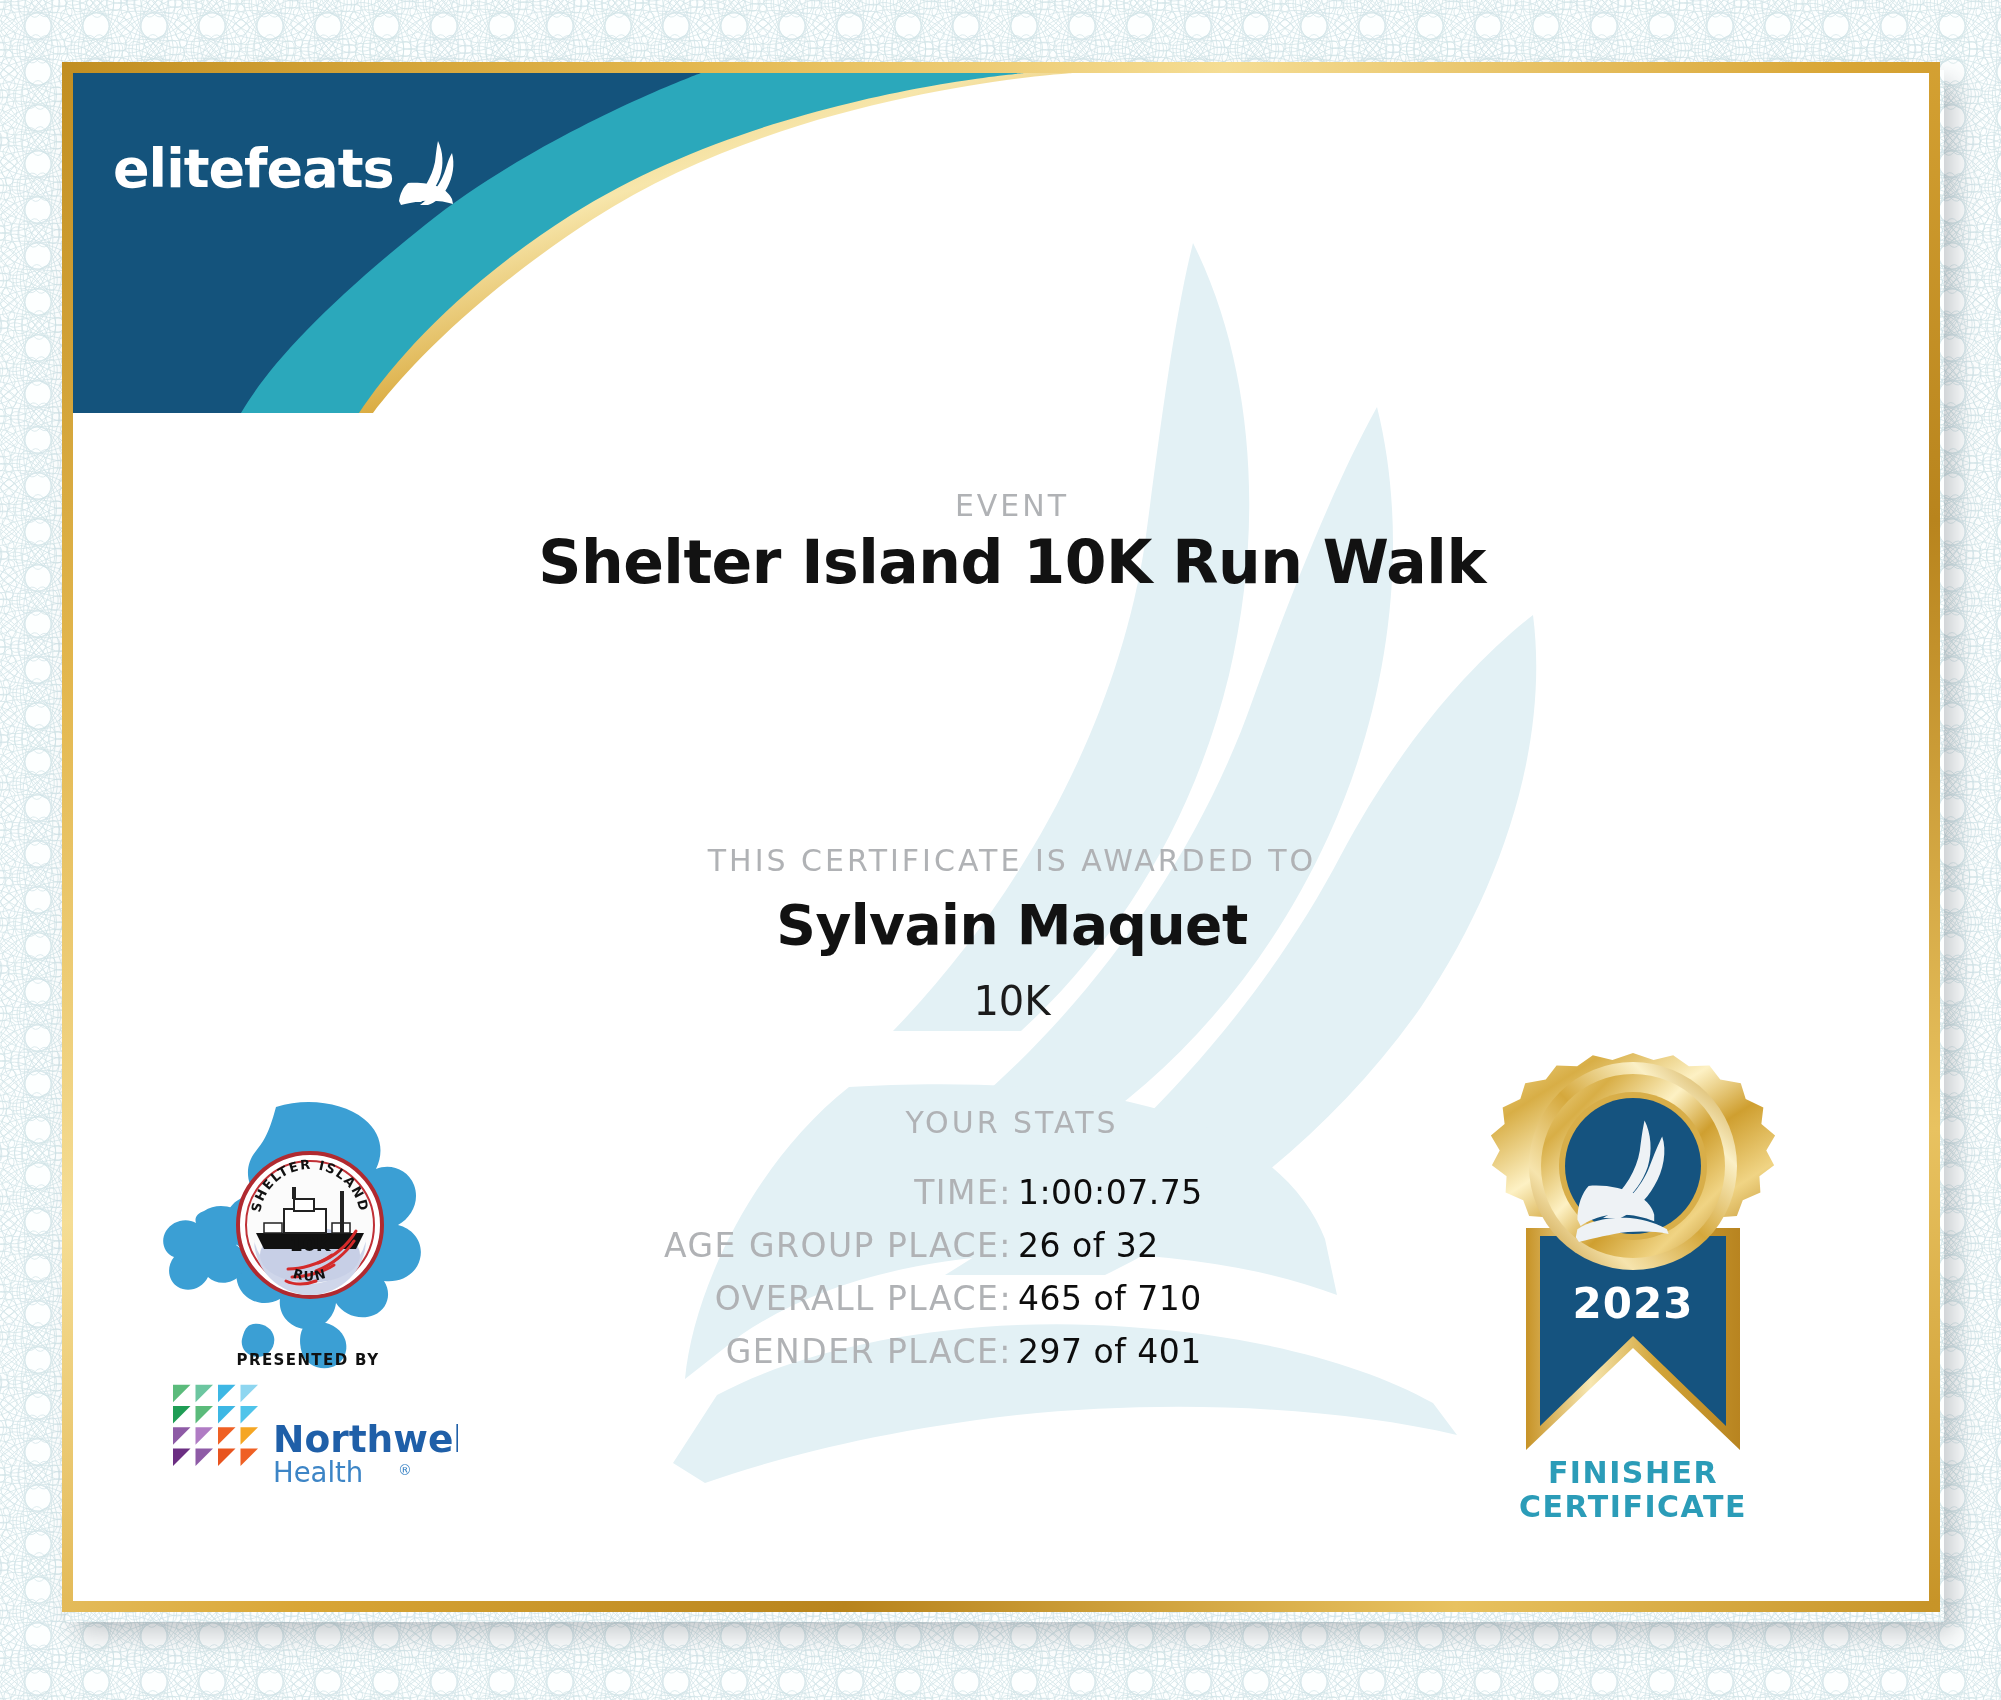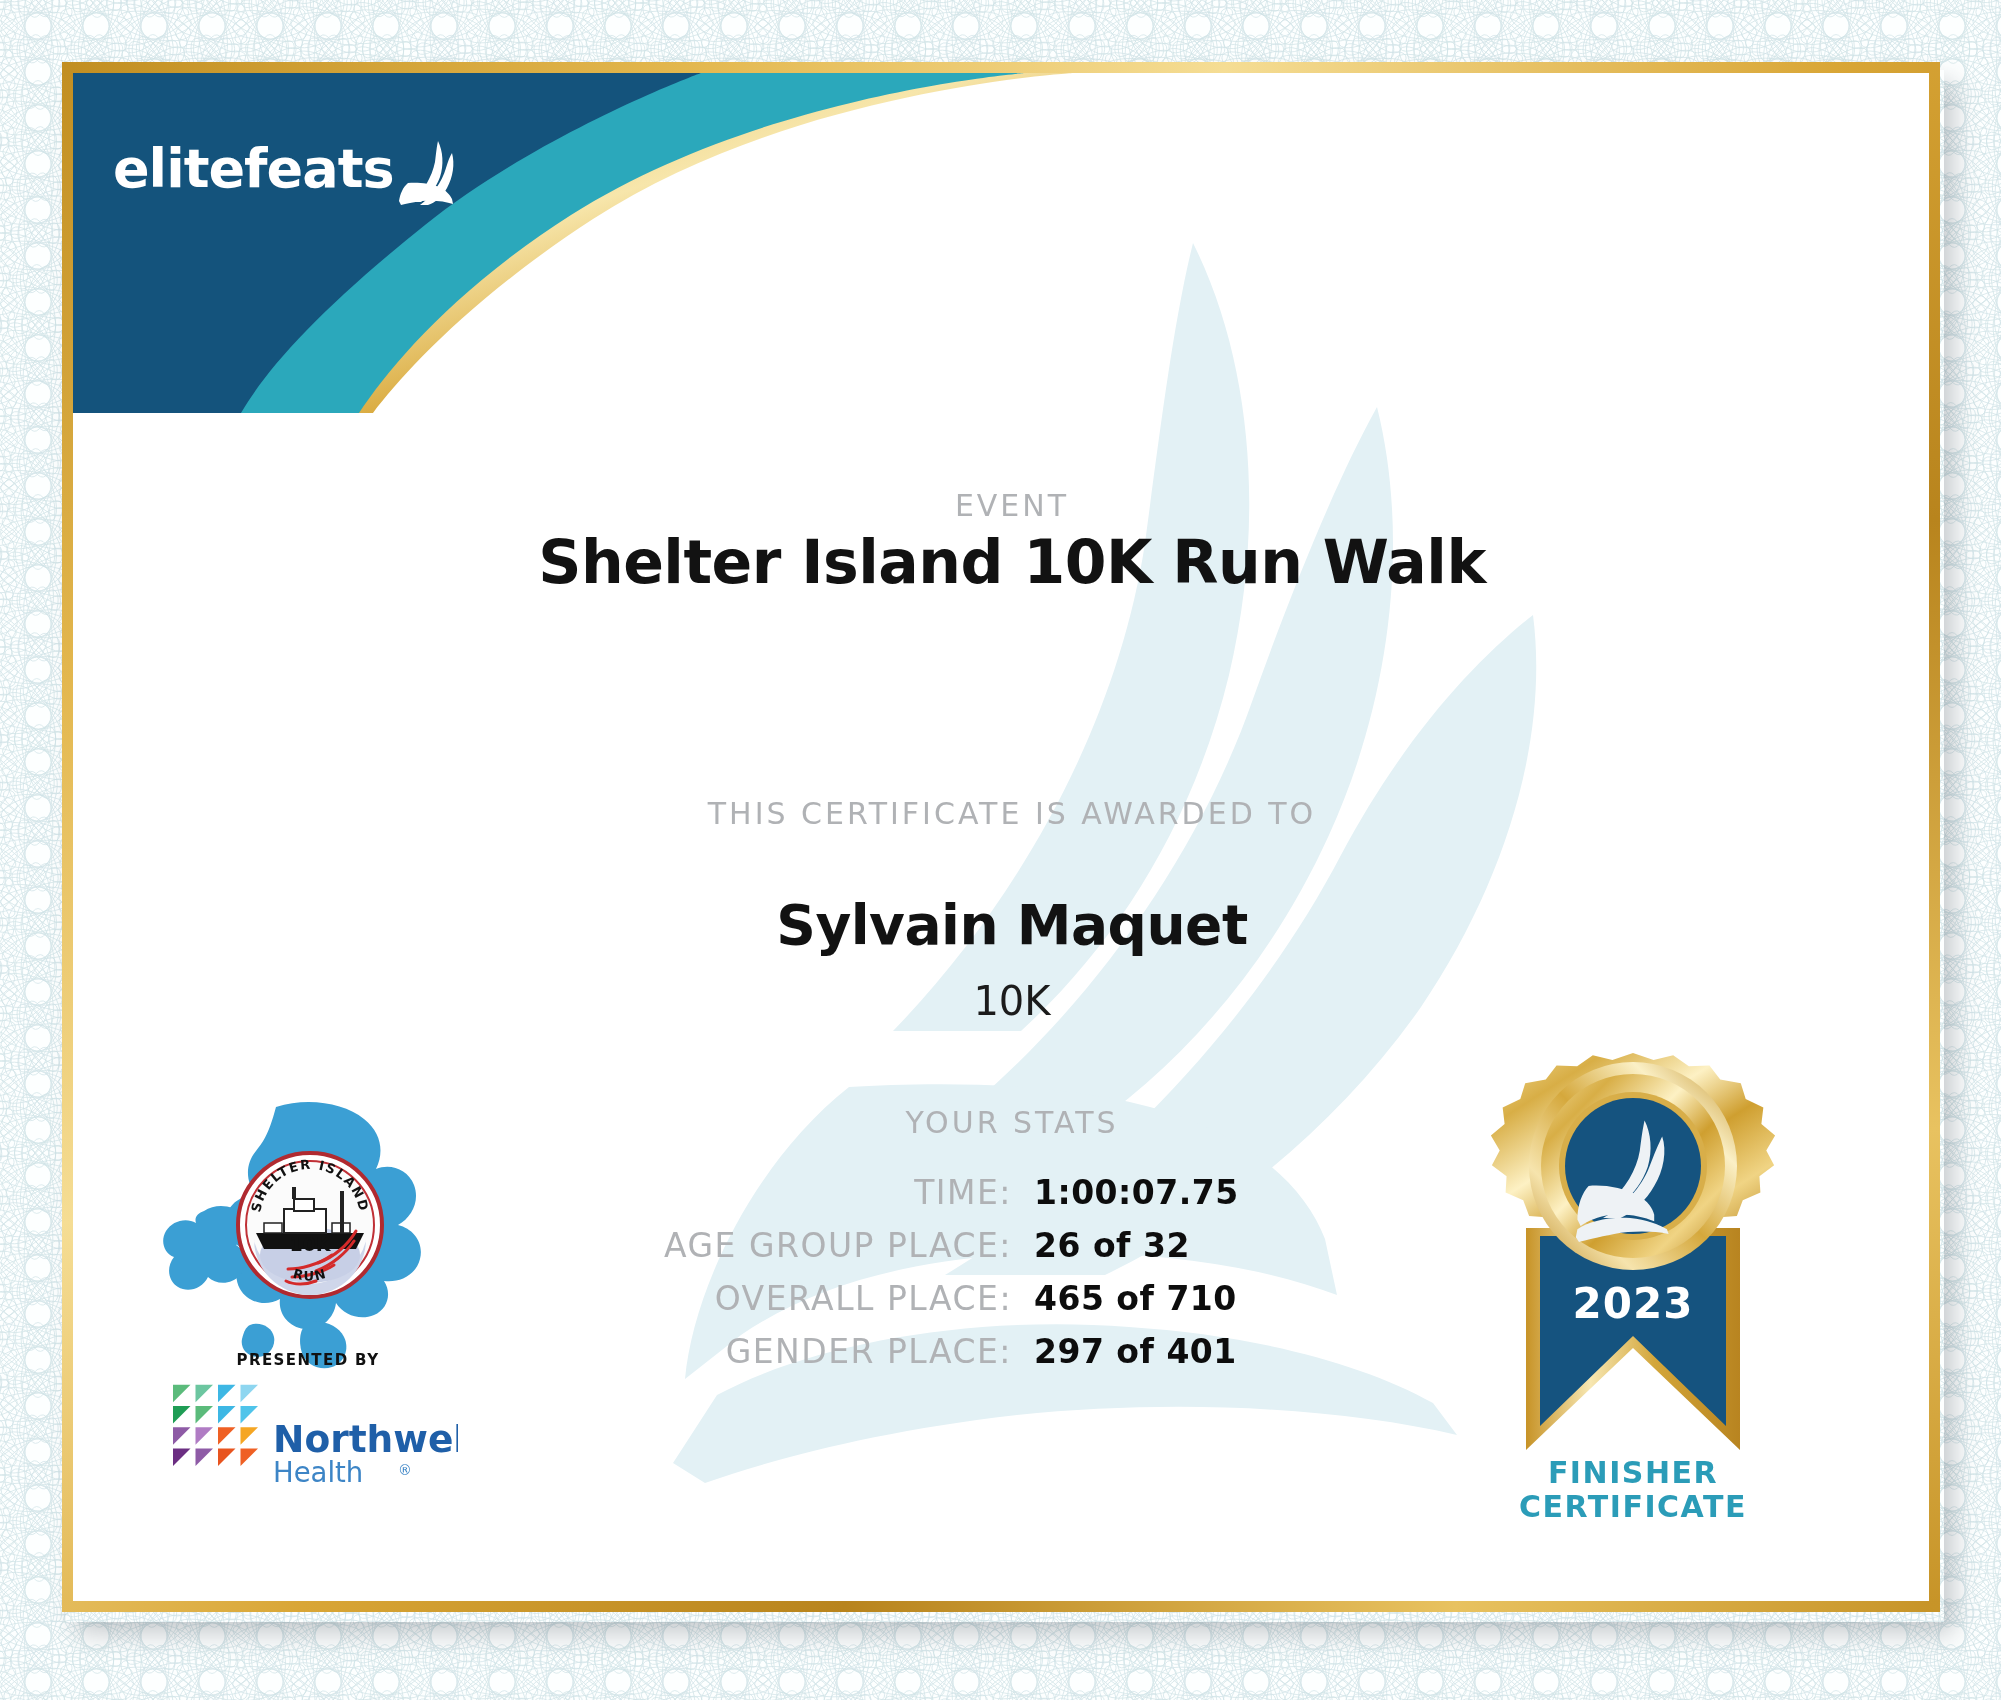--- a/index.html
+++ b/index.html
@@ -70,21 +70,21 @@
     font-size:30px;letter-spacing:3px;font-weight:400;
     text-align:center;
   }
   #event-label{left:0;top:399px;width:1878px;margin-top:16px;}
   #event-name{
     left:0;top:454px;width:1878px;text-align:center;
     color:#121212;
     font-family:"DejaVu Sans", sans-serif;
     font-size:60px;font-weight:700;letter-spacing:-0.5px;
   }
-  #awarded-label{left:0;top:723px;width:1878px;}
+  #awarded-label{left:0;top:770px;width:1878px;}
   #recipient{
     left:0;top:820px;width:1878px;text-align:center;
     color:#121212;
     font-family:"DejaVu Sans", sans-serif;
     font-size:55px;font-weight:700;letter-spacing:-0.5px;
   }
   #distance{
     left:0;top:905px;width:1878px;text-align:center;
     color:#1b1b1b;
     font-family:"DejaVu Sans", sans-serif;
@@ -102,21 +102,21 @@
   }
   .stat-key{
     color:#b0b2b5;
     font-family:"DejaVu Sans", sans-serif;
     font-size:33px;letter-spacing:1.5px;
     text-align:right;width:auto;
   }
   .stat-val{
     color:#0d0d0d;
     font-family:"DejaVu Sans", sans-serif;
-    font-size:33px;font-weight:700;margin-left:22px;letter-spacing:0.5px;
+    font-size:33px;font-weight:400;margin-left:6px;letter-spacing:0.5px;
   }
   .stat-left{width:620px;text-align:right;}
   .stat-right{width:620px;text-align:left;}
   
   #eventlogo{
     position:absolute;left:85px;top:1020px;width:300px;height:290px;z-index:5;
   }
   #presented{
     position:absolute;left:85px;top:1278px;width:300px;text-align:center;z-index:6;
     color:#111;font-family:"DejaVu Sans", sans-serif;

